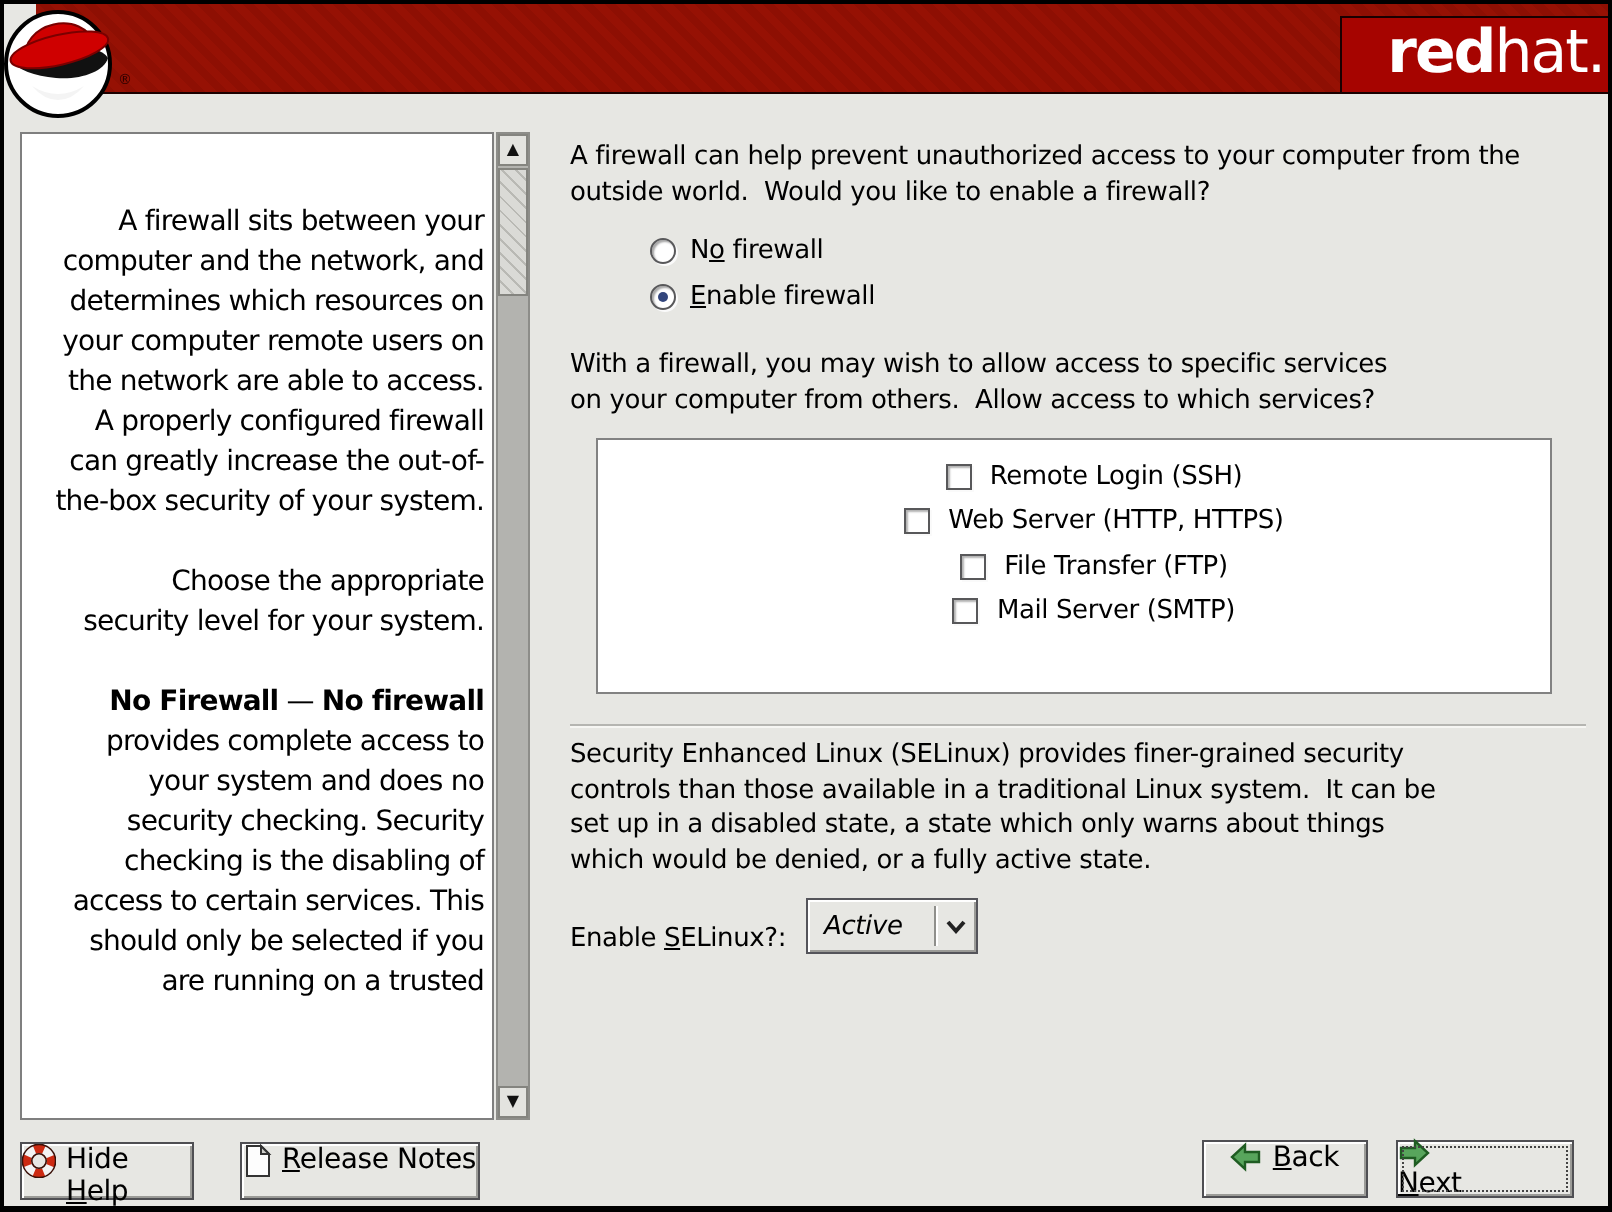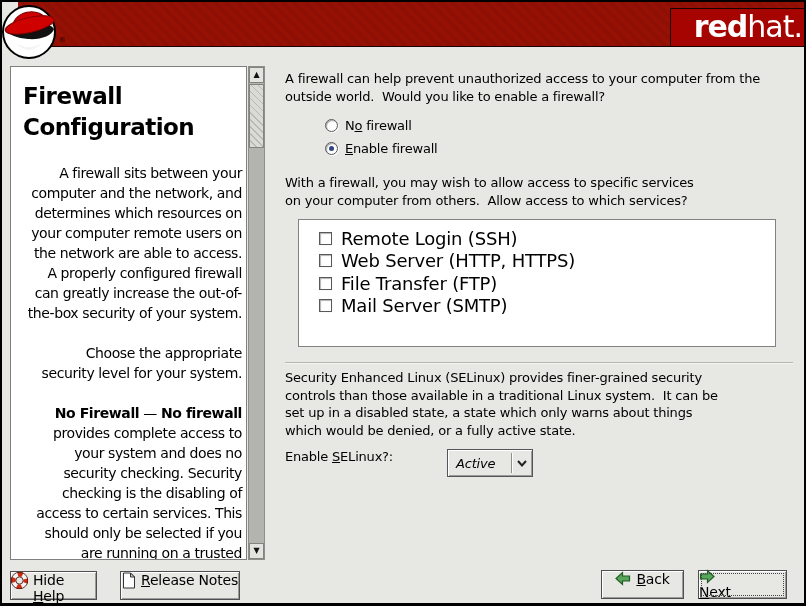--- a/index.html
+++ b/index.html
@@ -59,29 +59,29 @@
     width:13px; height:13px; border-radius:50%; background:#fff;
     border:1px solid #58585a; box-shadow:inset 1px 1px 1px rgba(0,0,0,.35), 1px 1px 0 #fafafa;
     margin-right:7px; position:relative; flex:none;
   }
   .radio .dot { position:absolute; left:3px; top:3px; width:5px; height:5px; border-radius:50%; background:#32457c; }
   .services-intro { margin-top:15px; }
   .services-box {
     margin:10px 0 0 13px; width:478px; height:128px;
     background:#fff; border:1px solid #828282; padding:7px 0 0 20px;
   }
-  .check-row { display:flex; align-items:center; height:22.5px; font-size:18px; letter-spacing:-0.2px; }
+  .check-row { display:flex; align-items:center; height:22.5px; font-size:13px; letter-spacing:-0.2px;justify-content:center; }
   .checkbox {
     width:13px; height:13px; background:#fff; border:1px solid #58585a;
     box-shadow:inset 1px 1px 1px rgba(0,0,0,.3), 1px 1px 0 #fafafa;
     margin-right:9px; flex:none;
   }
   .hsep { margin-top:15px; width:508px; height:2px; border-top:1px solid #b5b5b1; border-bottom:1px solid #f6f6f3; }
   .selinux-p { margin-top:5px; }
-  .selinux-row { display:flex; align-items:flex-start; margin-top:10px; height:28px; font-size:13px; letter-spacing:-0.2px;gap:44px; }
+  .selinux-row { display:flex; align-items:flex-end; margin-top:10px; height:28px; font-size:13px; letter-spacing:-0.2px; }
   .combo {
     margin-left:10px; width:86px; height:28px; background:#e7e7e3;
     border:1px solid #54545a; box-shadow:inset 1px 1px 0 #fff, inset -1px -1px 0 #9b9b97;
     display:flex; align-items:center; position:relative; font-size:13px;
   }
   .combo .val { padding-left:8px; flex:1;font-style:italic; }
   .combo .div { width:1px; height:20px; background:#8f8f8b; box-shadow:1px 0 0 #fff; }
   .combo .arr { width:20px; display:flex; align-items:center; justify-content:center; }
   
   .btn {
@@ -113,21 +113,20 @@
     <path d="M3,27 C10,20 46,16 52,26 C50,33 38,37 26,36 C15,35 7,32 3,27 Z" fill="#111"></path>
     <g transform="rotate(-13 27 19)">
       <path d="M10,22 a17,13 0 0 1 34,0 z" fill="#cf0000" stroke="#7a0000" stroke-width="1"></path>
       <ellipse cx="27" cy="22" rx="25" ry="7.5" fill="#cf0000" stroke="#7a0000" stroke-width="1"></ellipse>
     </g>
     <path d="M14,40 q13,8 26,0 q-6,7 -13,7 q-7,0 -13,-7 Z" fill="#f4f4f4"></path>
   </svg>
   <span class="rtm">®</span>
 
   <div class="help-panel">
-    <h1>Firewall Configuration</h1>
     <p class="pre">A firewall sits between your
 computer and the network, and
 determines which resources on
 your computer remote users on
 the network are able to access.
 A properly configured firewall
 can greatly increase the out-of-
 the-box security of your system.</p>
     <p class="pre">Choose the appropriate
 security level for your system.</p>

